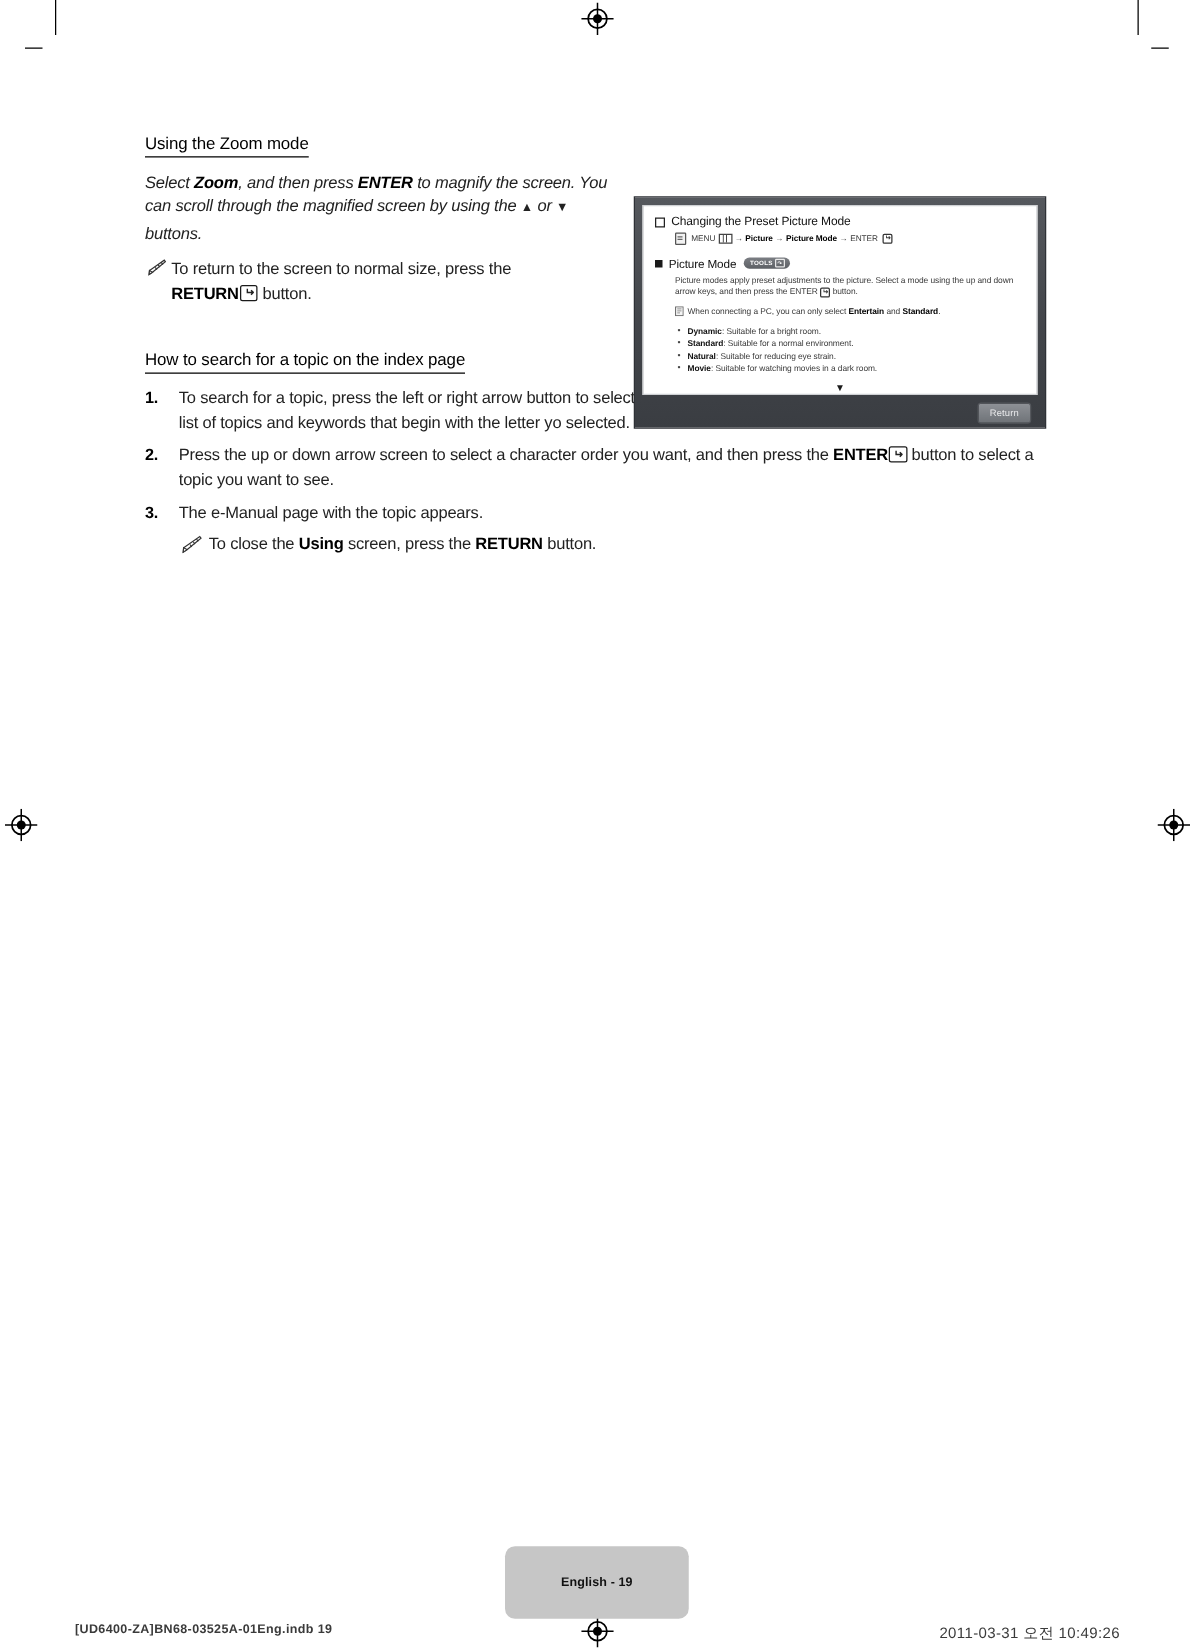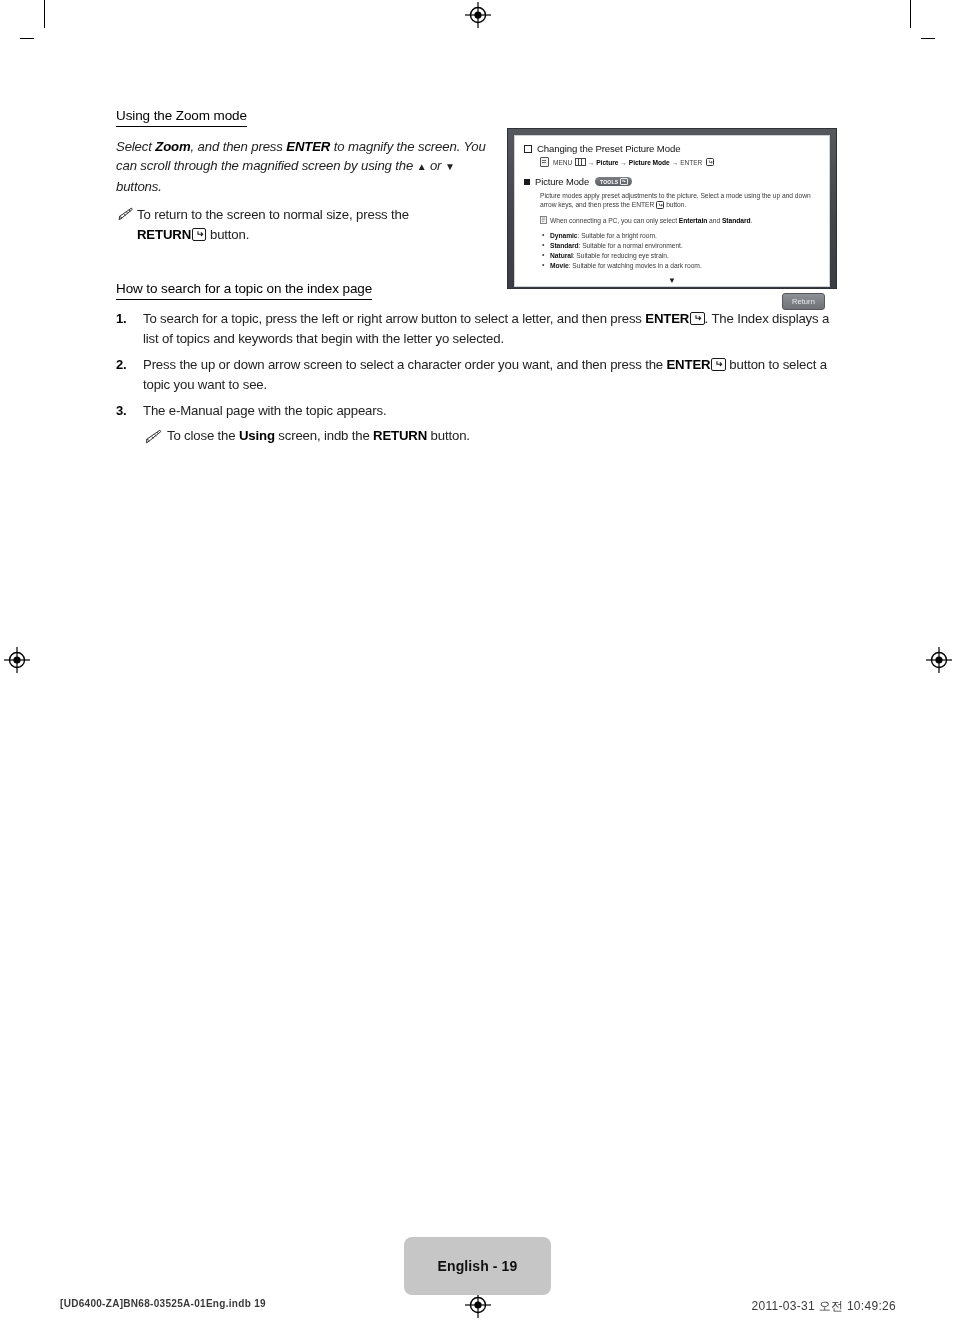--- a/index.html
+++ b/index.html
@@ -108,23 +108,23 @@
     margin-left: 1px;
     position: relative;
     top: -1px;
   }
   .enter-key::before { content: "\21B5"; font-weight: bold; display:inline-block; transform: scaleX(-1); }
 
   
   .tv {
     position: absolute;
     left: 507px;
-    top: 128px;
+    top: 157px;
     width: 330px;
-    height: 161px;
+    height: 186px;
     background: #4a4d52;
     background: linear-gradient(180deg,#55585d 0%, #42454a 55%, #3a3d42 100%);
     border: 1px solid #2e3136;
     box-sizing: border-box;
     padding: 6px 6px 0 6px;
   }
   .tv-screen {
     background: #ffffff;
     width: 100%;
     height: 152px;
@@ -339,21 +339,21 @@
     position: absolute;
     left: 404px;
     top: 1237px;
     width: 147px;
     height: 58px;
     background: #c6c6c6;
     border-radius: 8px;
     display: flex;
     align-items: center;
     justify-content: center;
-    font-size: 14px;
+    font-size: 10px;
     font-weight: 700;
     color: #111;
     letter-spacing: 0.1px;
   }
   .footer-left {
     position: absolute;
     left: 60px;
     top: 1298px;
     font-size: 10px;
     color: #3a3a3a;
@@ -462,21 +462,21 @@
           <div class="sub-note">
             <span class="pencil">
               <svg width="19" height="15" viewBox="0 0 19 15">
                 <path d="M16.8 1.2 L17.8 2.6 L6.6 11.7 L3.6 13.7 L3.9 10.2 Z" fill="#ffffff" stroke="#333" stroke-width="1"></path>
                 <path d="M14.2 3.2 L15.6 5.1" stroke="#333" stroke-width="0.9"></path>
                 <path d="M11.6 5.4 L13.0 7.3" stroke="#333" stroke-width="0.9"></path>
                 <path d="M9.0 7.6 L10.4 9.5" stroke="#333" stroke-width="0.9"></path>
                 <path d="M3.9 10.2 L3.6 13.7 L6.6 11.7 Z" fill="#ffffff" stroke="#333" stroke-width="0.9"></path>
               </svg>
             </span>
-            <span><span>To close the </span><b>Using</b><span> screen, indb the </span><b>RETURN</b><span> button.</span></span>
+            <span><span>To close the </span><b>Using</b><span> screen, press the </span><b>RETURN</b><span> button.</span></span>
           </div>
         </li>
       </ol>
     </div>
 
   </div>
 
   <div class="tv">
     <div class="tv-screen">
 

